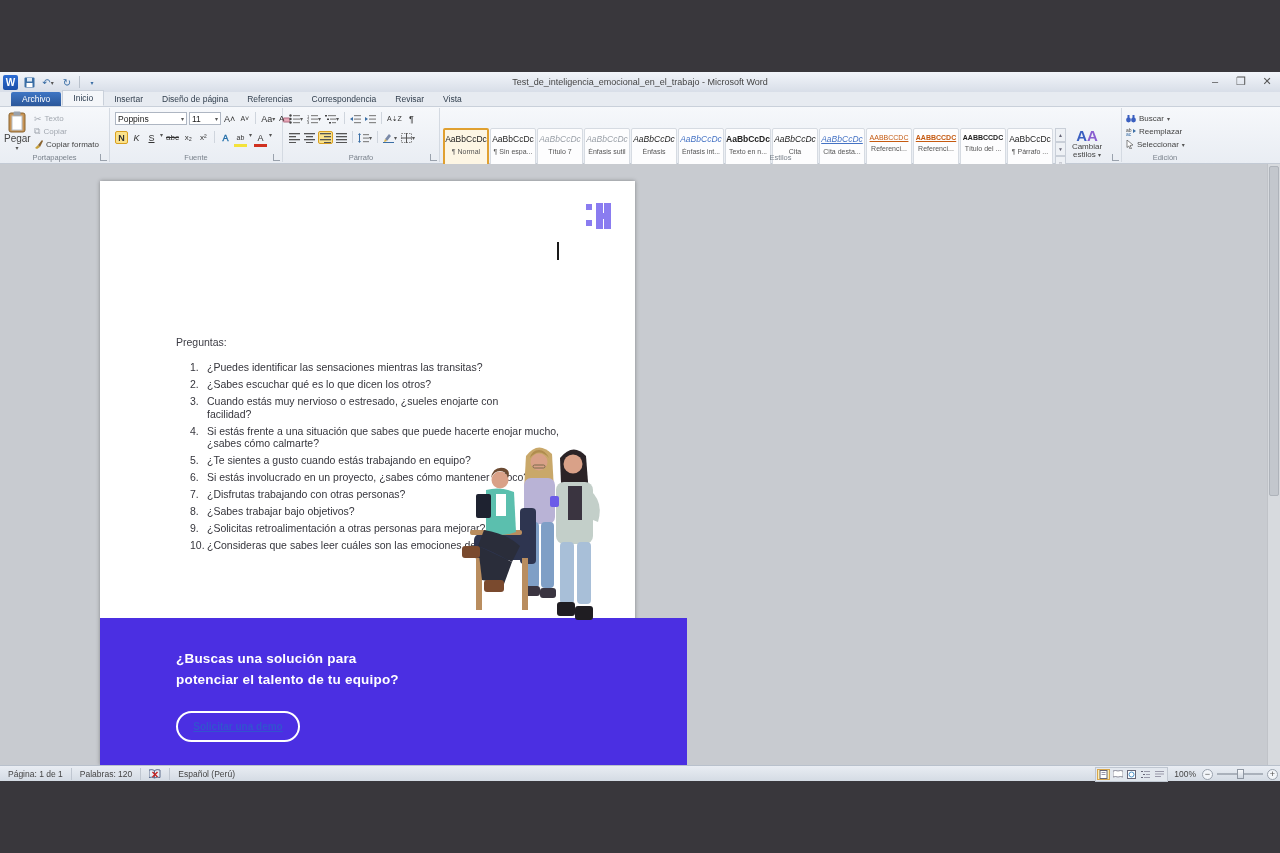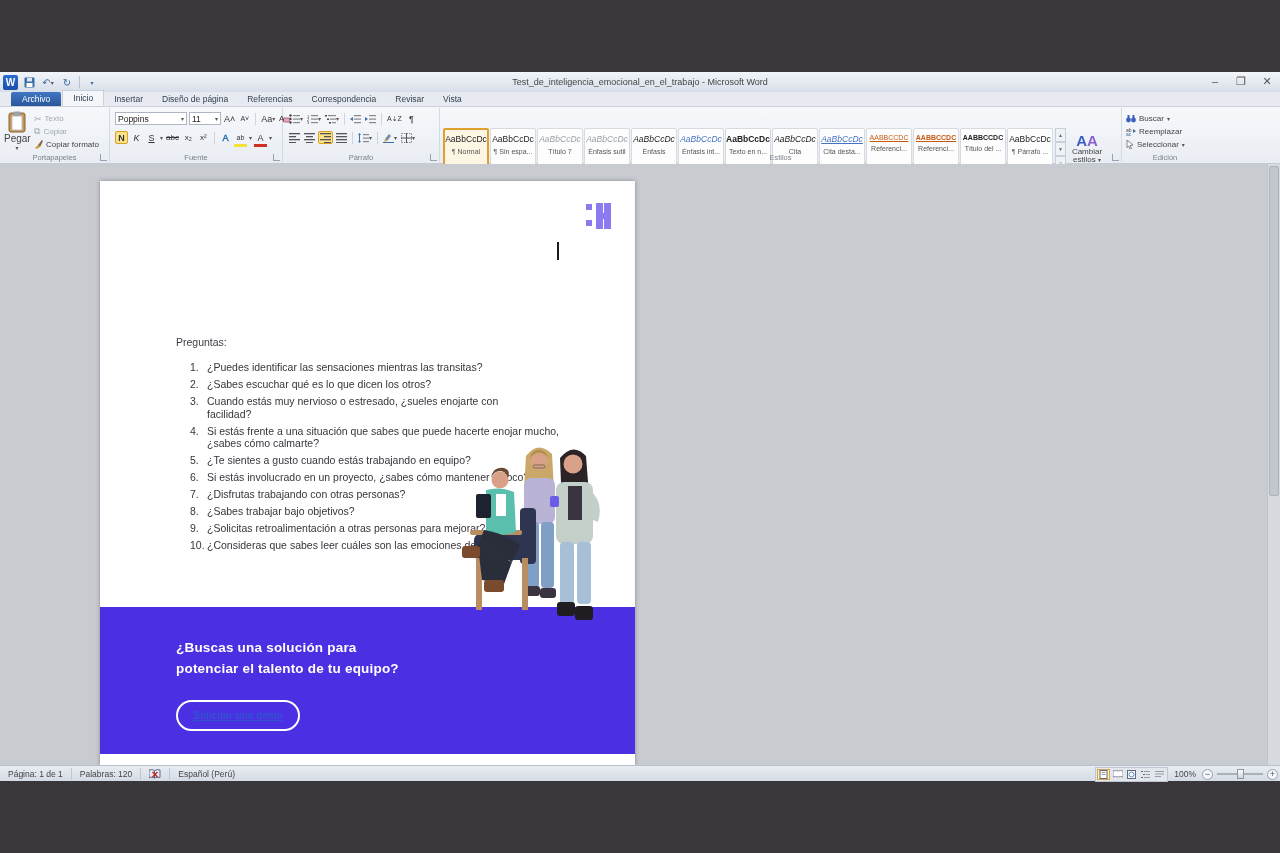--- a/index.html
+++ b/index.html
@@ -34,21 +34,21 @@
   .clipboard-svg{display:block;margin:1px auto 0}
   .paste-label{font-size:10px;color:#444}
   .arrow-dn{font-size:6px;color:#555}
   
   .combo{background:#fff;border:1px solid #aeb6c2;height:13px;display:flex;align-items:center;justify-content:space-between;font-size:8.5px;color:#222;padding:0 2px}
   .fbtn{min-width:13px;height:13px;display:flex;align-items:center;justify-content:center;font-size:9px;color:#333;padding:0 1px}
   .fbtn.active{background:#fbe28a;border:1px solid #d9a021;border-radius:2px}
   .underbar{text-decoration:underline}
   .color-a{position:relative;font-size:9px;line-height:8px}
   .color-a .bar{position:absolute;left:0;right:0;bottom:-3px;height:3px}
-  .row{display:flex;align-items:center}
+  .row{display:flex;align-items:flex-start}
   .vline{width:1px;height:12px;background:#cfd5dd;margin:0 2px}
   
   .stylechip{width:46px;height:40px;border:1px solid #d6dbe2;background:#fdfdfe;border-radius:2px;margin-right:1px;text-align:center;padding-top:5px;flex:none}
   .stylechip.selected{border:2px solid #e0a030;background:#fdf6e4;padding-top:4px}
   .st-sample{font-size:8.5px;color:#222;white-space:nowrap;display:block}
   .st-label{font-size:7px;color:#555;white-space:nowrap;overflow:hidden;display:block;margin-top:4px}
   .it{font-style:italic}.bd{font-weight:bold}
   .grey{color:#9aa0a8}.blue{color:#4472c4}.orange{color:#c55a11}.ul{text-decoration:underline}
   .gal-scroll{width:11px;height:40px;display:flex;flex-direction:column;margin-left:1px}
   .gal-scroll span{flex:1;border:1px solid #c9cfd8;background:#eef1f5;font-size:5px;color:#667;text-align:center;line-height:12px}
@@ -65,21 +65,21 @@
   .page{position:absolute;left:100px;top:17px;width:535px;height:584px;background:#fff;box-shadow:0 0 4px rgba(0,0,0,.35)}
   .brand-logo{position:absolute;left:486px;top:22px}
   .caret{position:absolute;left:457px;top:61px;width:1.5px;height:18px;background:#1a1a1a}
   .doc-title{position:absolute;left:76px;top:76px;width:360px;font-size:19px;line-height:30px;font-weight:bold;color:#5b3bf0;letter-spacing:.2px}
   .doc-intro{position:absolute;left:76px;top:155px;font-size:10.5px;color:#3c3c44}
   .qlist{position:absolute;left:90px;top:180px;width:392px;font-size:10.5px;color:#35353c}
   .q-row{display:flex;margin-bottom:4.5px;line-height:12.5px}
   .q-num{width:17px;flex:none}
   .q-text{flex:1}
   
-  .banner{position:absolute;left:0;top:426px;width:535px;height:147px;background:#4b2fe2}
+  .banner{position:absolute;left:0;top:437px;width:587px;height:147px;background:#4b2fe2}
   .banner-head{position:absolute;left:76px;top:30px;font-size:13.5px;font-weight:bold;color:#fff;line-height:21px;letter-spacing:.2px}
   .cta{position:absolute;left:76px;top:93px;width:124px;height:31px;border:2.5px solid #fff;border-radius:17px;display:flex;align-items:center;justify-content:center;background:transparent}
   .cta span{font-size:10px;color:#3352cf;text-decoration:underline;font-weight:bold}
   .people{position:absolute;left:360px;top:257px;width:175px;height:184px}
   
   .statusbar{position:absolute;left:0;top:693px;width:1280px;height:16px;background:linear-gradient(#e9edf3,#d4dbe4);border-top:1px solid #b9c1cc;display:flex;align-items:center;font-size:8.5px;color:#444}
   .sseg{padding:0 8px;border-right:1px solid #bfc6d0;height:12px;display:flex;align-items:center;gap:4px}
   .status-right{position:absolute;right:2px;top:0;height:16px;display:flex;align-items:center;gap:4px}
   .viewbtns{display:flex;gap:1px;border:1px solid #bfc6d0;background:#e2e7ee;padding:1px}
   .vb{width:13px;height:11px;display:flex;align-items:center;justify-content:center}

